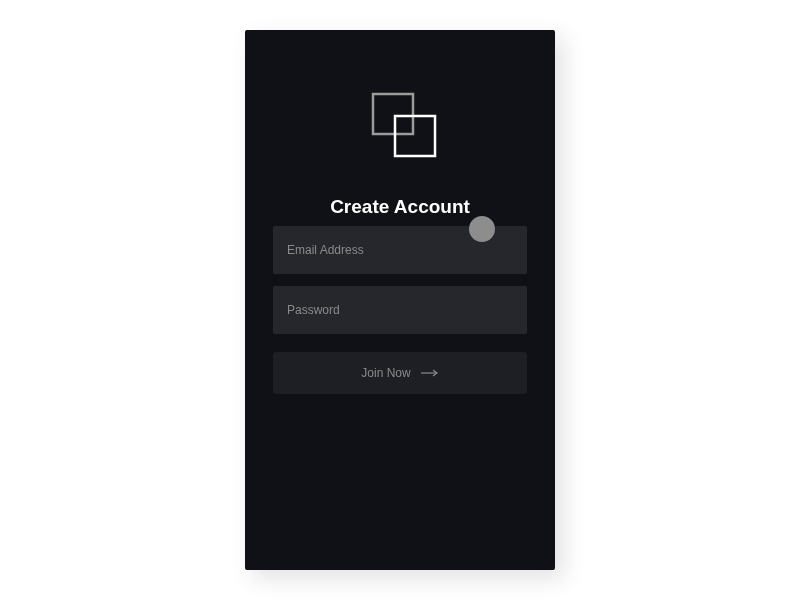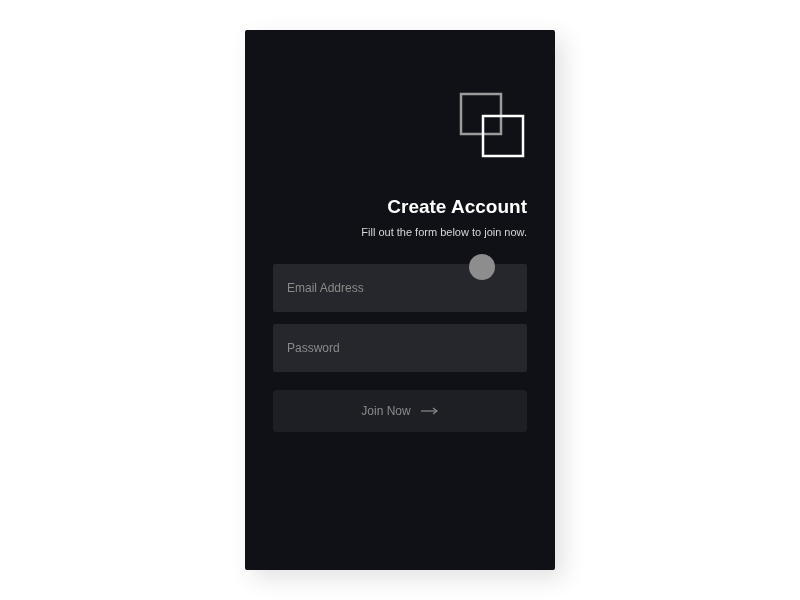--- a/index.html
+++ b/index.html
@@ -14,21 +14,21 @@
     }
     .phone {
       width: 310px;
       height: 540px;
       background: #0f1116;
       border-radius: 2px;
       box-shadow: 8px 8px 24px rgba(0,0,0,0.12);
       padding: 60px 28px 28px 28px;
       display: flex;
       flex-direction: column;
-      align-items: flex-end;
+      align-items: center;
       position: relative;
     }
     .logo {
       margin-bottom: 36px;
       position: relative;
       width: 78px;
       height: 70px;
     }
     .logo svg { display: block; }
     .title {
@@ -95,21 +95,20 @@
 <div class="phone">
 
   <div class="logo">
     <svg width="78" height="70" viewBox="0 0 78 70">
       <rect x="12" y="4" width="40" height="40" fill="none" stroke="#9b9b9b" stroke-width="2.5"></rect>
       <rect x="34" y="26" width="40" height="40" fill="none" stroke="#ffffff" stroke-width="2.5"></rect>
     </svg>
   </div>
 
   <div class="title">Create Account</div>
-  <div class="subtitle">Fill out the form below to join now.</div>
 
   <div class="form">
     <div class="cursor-dot"></div>
 
     <input class="field" type="text" placeholder="Email Address" style="">
 
     <input class="field" type="password" placeholder="Password" style="">
 
     <button class="join-btn">
       <span>Join Now</span>

